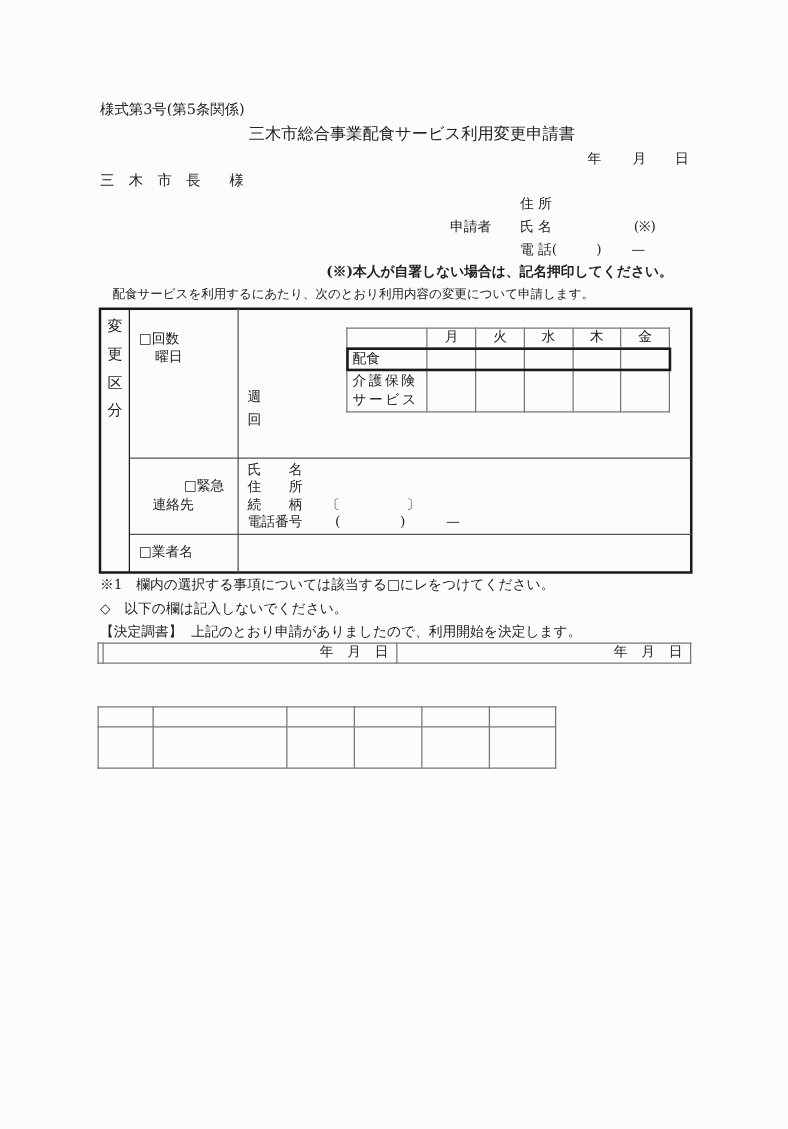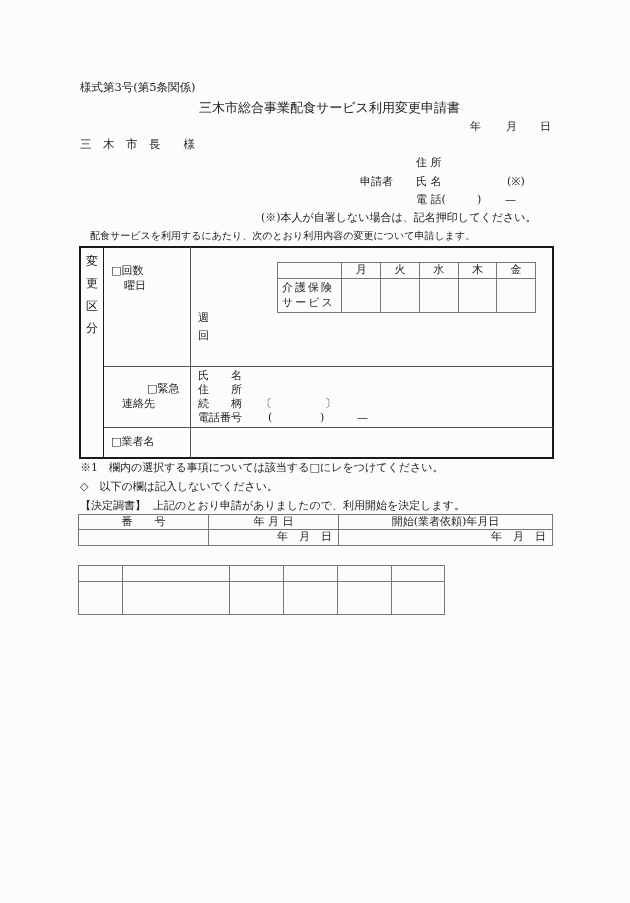--- a/index.html
+++ b/index.html
@@ -33,21 +33,21 @@
 <div class="abs" style="left:80px;top:139px;font-size:11.5px;">三　木　市　長　　様</div>
 
 <div>
   <div class="abs" style="left:416px;top:157px;">住 所</div>
   <div class="abs" style="left:360px;top:176px;">申請者</div>
   <div class="abs" style="left:416px;top:176px;">氏 名</div>
   <div class="abs" style="left:507px;top:176px;">(※)</div>
   <div class="abs" style="left:416px;top:194px;">電 話(</div>
   <div class="abs" style="left:477px;top:194px;">)</div>
   <div class="abs" style="left:505px;top:194px;">—</div>
-  <div class="abs" style="left:261px;top:212px;">(※)本人が自署しない場合は、記名押印してください。</div>
+  <div class="abs" style="left:261px;top:212px;font-weight:bold;">(※)本人が自署しない場合は、記名押印してください。</div>
 </div>
 
 <div class="abs" style="left:90px;top:231px;font-size:10px;">配食サービスを利用するにあたり、次のとおり利用内容の変更について申請します。</div>
 
 <div>
   <div class="b-thick" style="position:absolute;left:79px;top:246px;width:475px;height:213px;"></div>
 
   <div class="vline dk" style="left:103px;top:247px;height:211px;"></div>
   <div class="vline" style="left:190px;top:247px;height:211px;"></div>
 
@@ -68,20 +68,28 @@
 
   <table class="grid" style="left:277px;top:262px;width:259px;">
     <tbody>
         <tr style="height:16px;">
       <td style="width:64px;"></td>
       <td style="width:38px;">月</td>
       <td style="width:38px;">火</td>
       <td style="width:38px;">水</td>
       <td style="width:38px;">木</td>
       <td style="width:38px;">金</td>
+    </tr>
+    <tr style="height:17px;outline:2px solid #1a1a1a;outline-offset:-1px;">
+      <td style="text-align:left;padding-left:4px;">配食</td>
+      <td></td>
+      <td></td>
+      <td></td>
+      <td></td>
+      <td></td>
     </tr>
     <tr style="height:34px;">
       <td style="text-align:left;padding-left:4px;line-height:1.3;">
         <span style="letter-spacing:2px;">介護保険</span><br>
         <span style="letter-spacing:2px;">サービス</span>
       </td>
       <td></td>
       <td></td>
       <td></td>
       <td></td>
@@ -107,25 +115,20 @@
 </div>
 
 <div class="abs" style="left:80px;top:462px;">※1　欄内の選択する事項については該当する□にレをつけてください。</div>
 <div class="abs" style="left:80px;top:481px;">◇　以下の欄は記入しないでください。</div>
 
 <div class="abs" style="left:80px;top:500px;">【決定調書】</div>
 <div class="abs" style="left:153px;top:500px;">上記のとおり申請がありましたので、利用開始を決定します。</div>
 
 <table class="grid" style="left:78px;top:514px;width:475px;">
   <tbody>
-      <tr style="height:15px;">
-    <td style="width:129px;">番　　号</td>
-    <td style="width:129px;">年 月 日</td>
-    <td>開始(業者依頼)年月日</td>
-  </tr>
   <tr style="height:16px;">
     <td></td>
     <td style="text-align:right;padding-right:6px;">年　月　日</td>
     <td style="text-align:right;padding-right:6px;">年　月　日</td>
   </tr>
 </tbody>
   </table>
 
 <table class="grid" style="left:78px;top:565px;width:367px;">
   <tbody>

